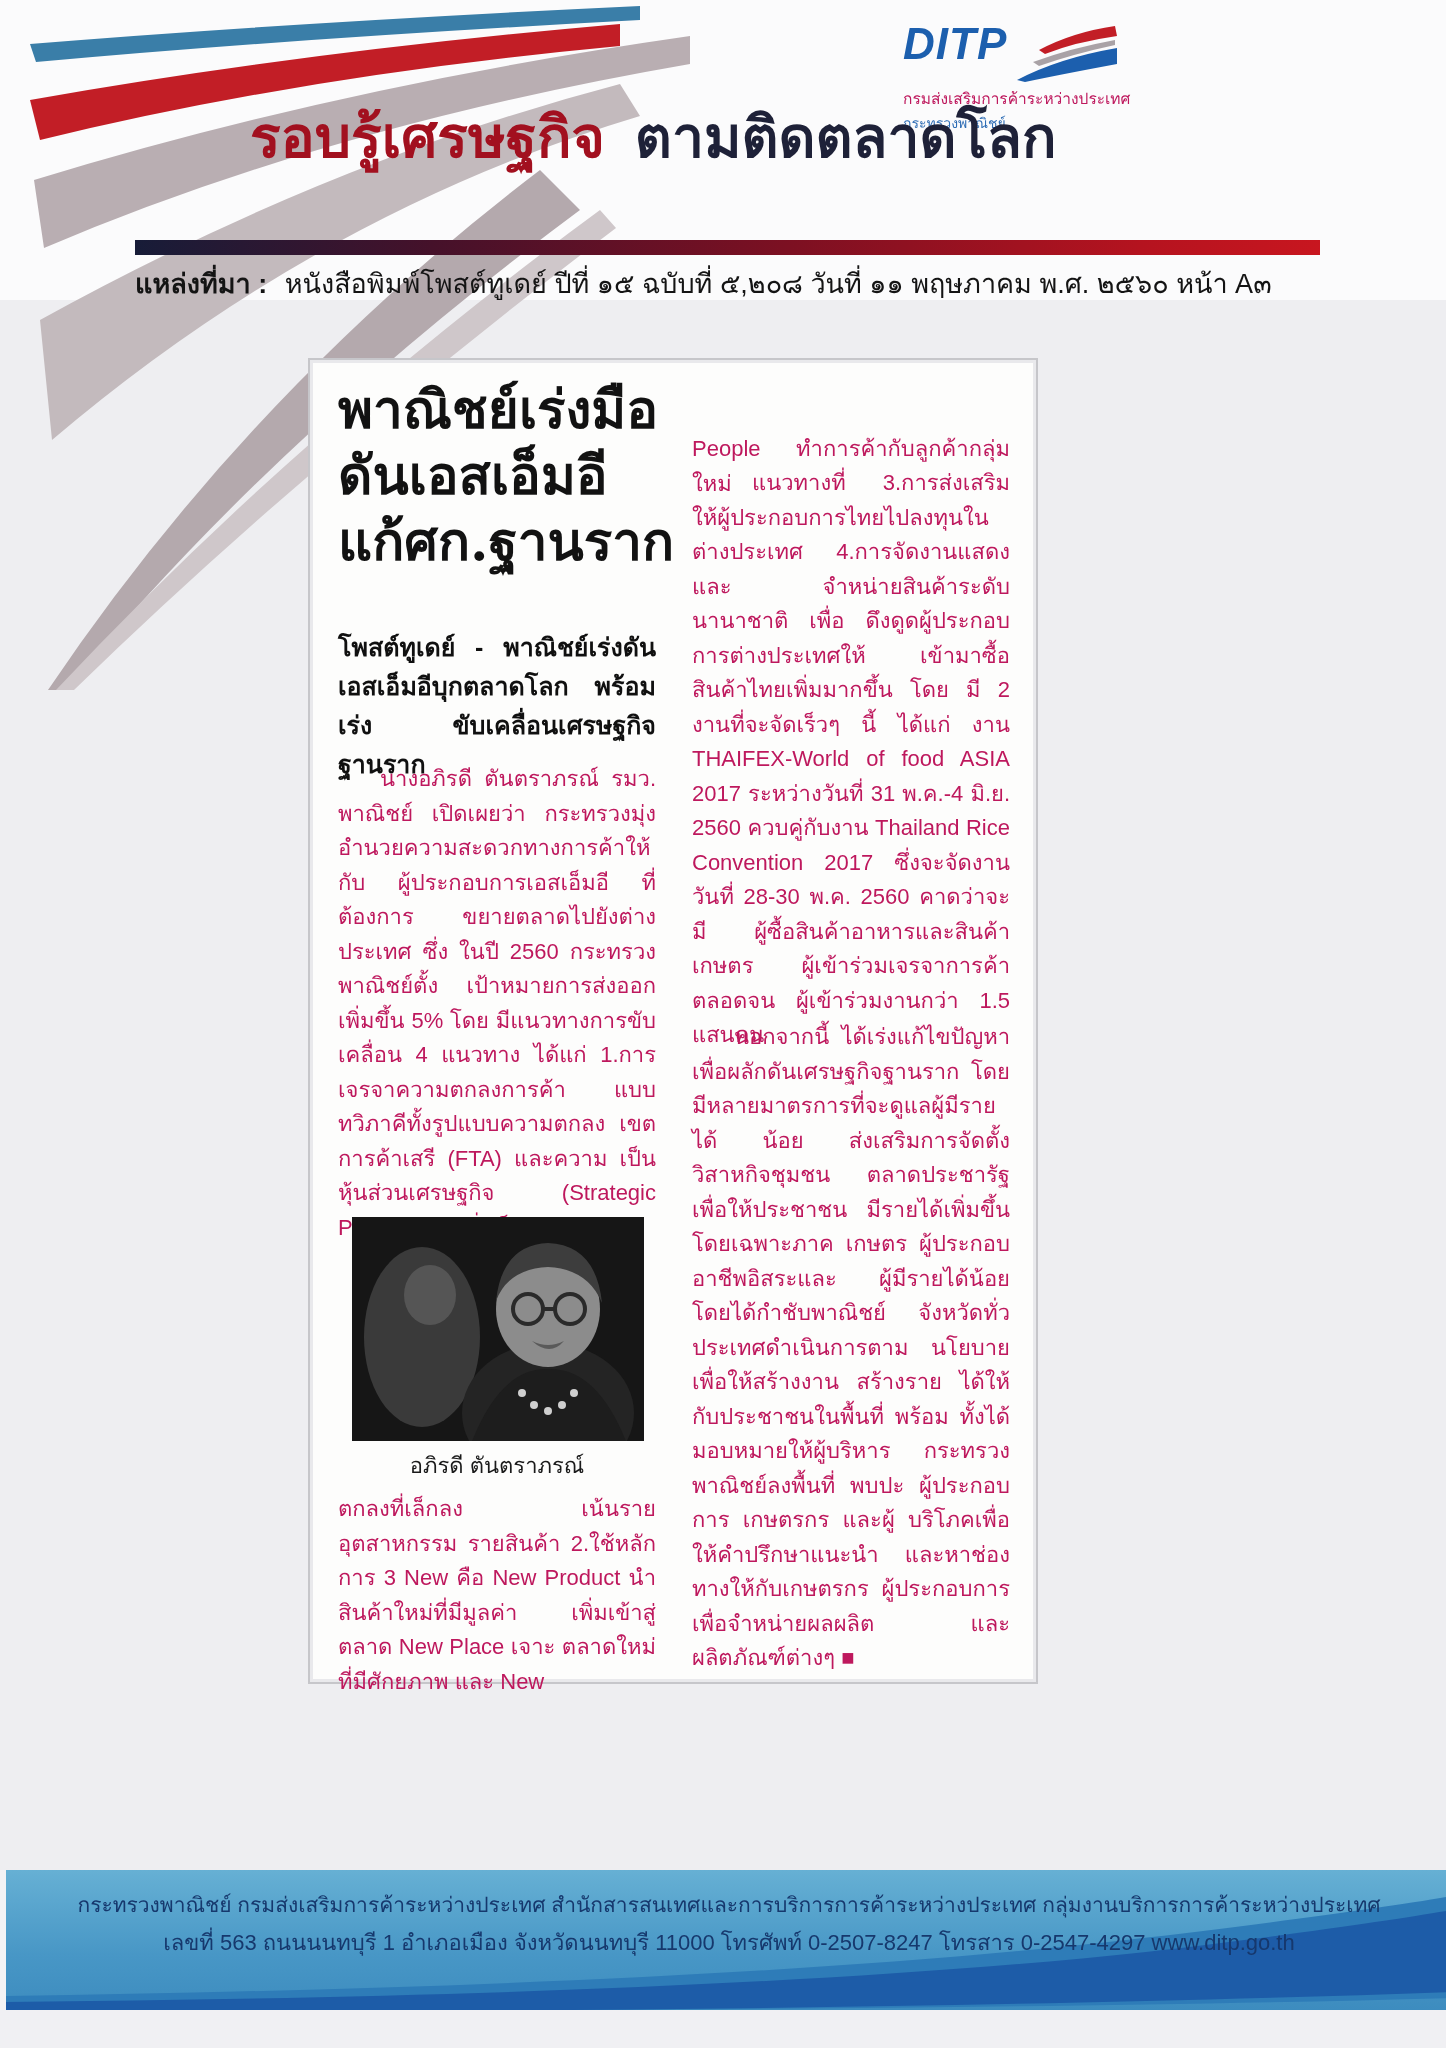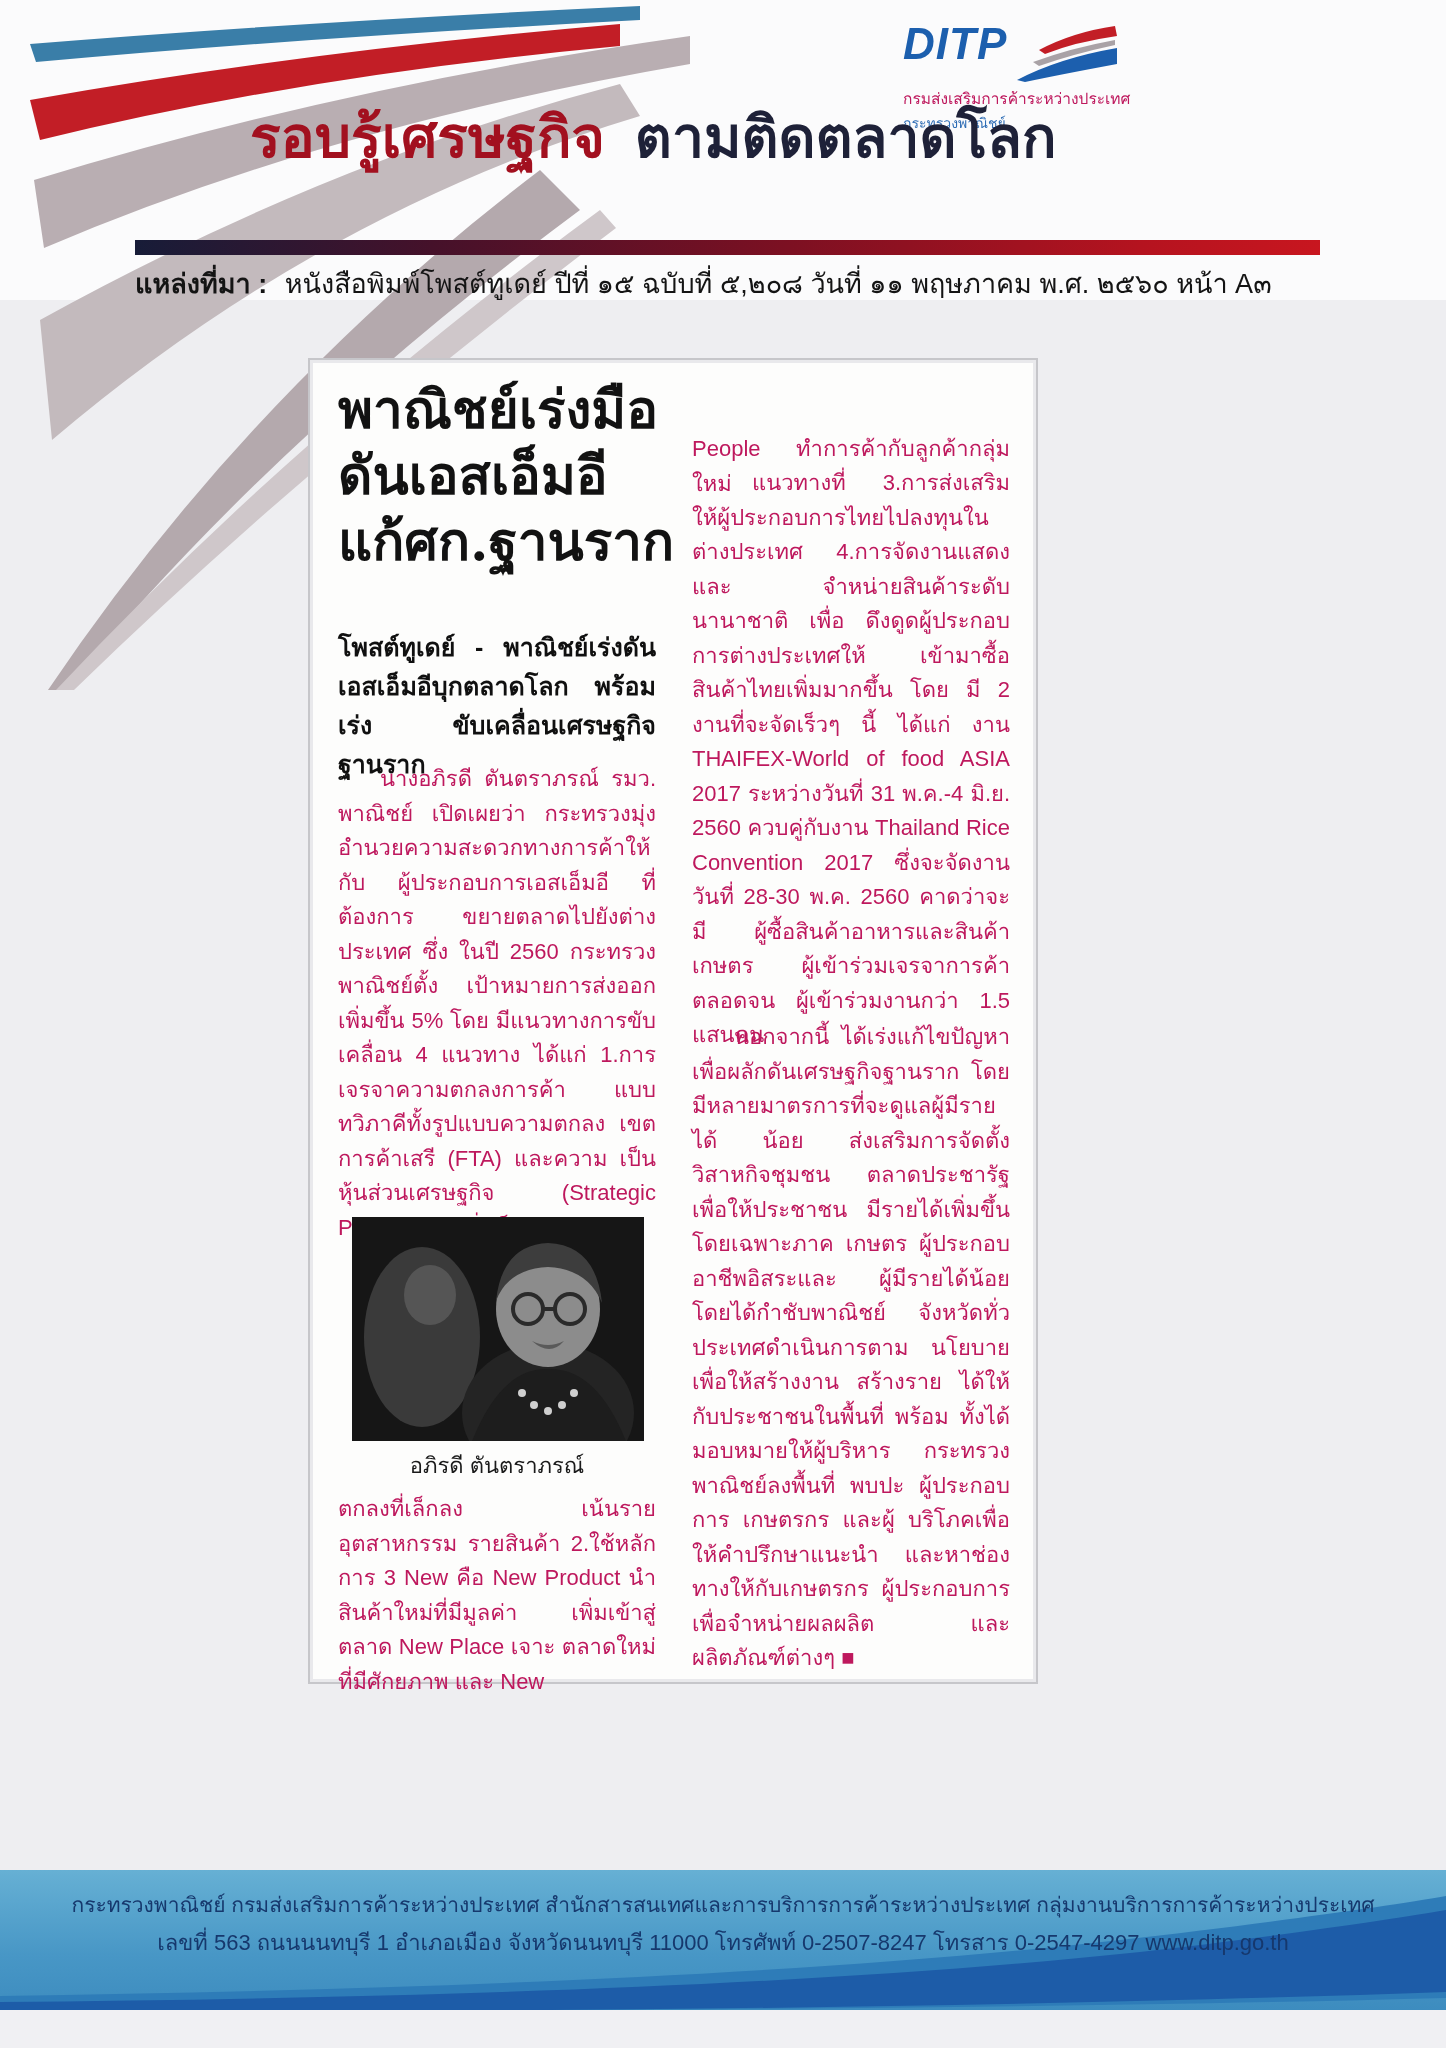--- a/index.html
+++ b/index.html
@@ -39,21 +39,21 @@
   .p-left1{position:absolute;left:0;top:402px;width:318px;text-indent:42px;}
   .photo{position:absolute;left:14px;top:857px;width:292px;height:224px;background:#181818;overflow:hidden;}
   .caption{position:absolute;left:0;top:1088px;width:318px;text-align:center;font-size:22px;
     color:#1a1a1a;}
   .p-left2{position:absolute;left:0;top:1132px;width:318px;}
   .p-right1{position:absolute;left:0;top:72px;width:318px;}
   .p-right2{position:absolute;left:0;top:106px;width:318px;text-indent:60px;}
   .p-right3{position:absolute;left:0;top:660px;width:318px;text-indent:42px;}
 
   
-  .footer{position:absolute;left:0;top:1870px;width:1396px;height:178px;padding-left:38px;}
+  .footer{position:absolute;left:6px;top:1870px;width:1396px;height:178px;padding-left:38px;}
   .footer-text1{position:absolute;left:0;top:18px;width:1446px;text-align:center;
     font-size:21px;color:#16386d;}
   .footer-text2{position:absolute;left:0;top:55px;width:1446px;text-align:center;
     font-size:22px;color:#16386d;}
   .bottom-strip{position:absolute;left:0;top:2010px;width:1446px;height:38px;background:#f0f0f3;}
   svg{display:block;}
 </style>
 </head>
 <body>
 

